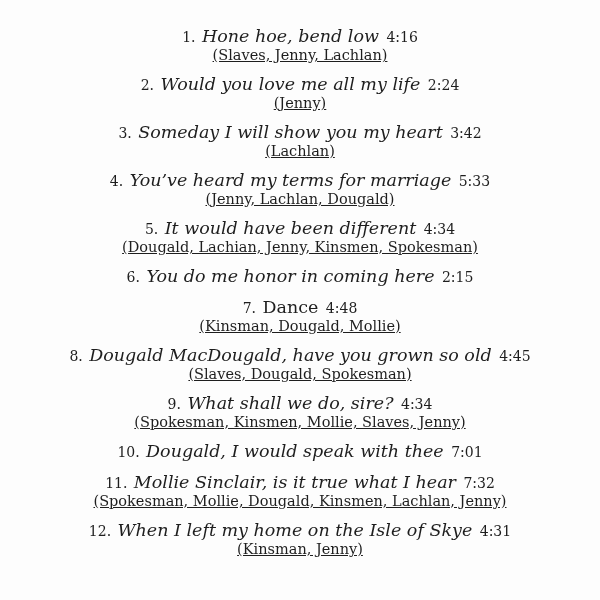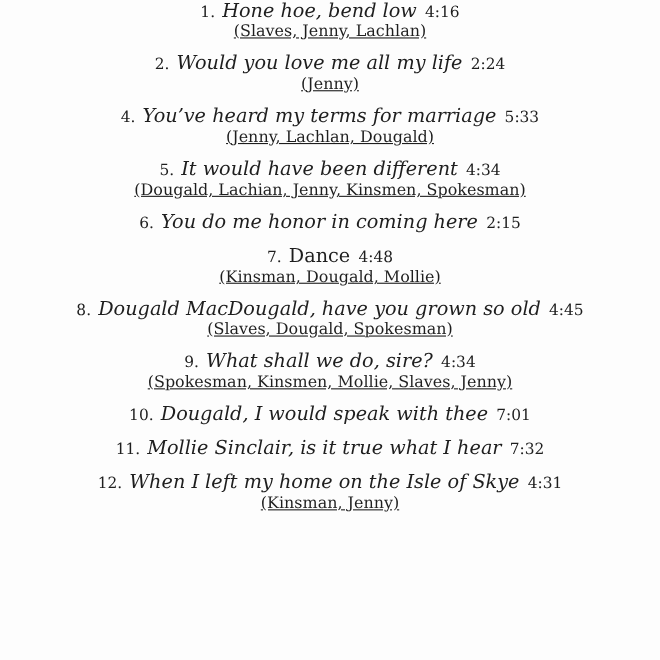--- a/index.html
+++ b/index.html
@@ -11,20 +11,21 @@
     height: 600px;
     overflow: hidden;
     background: #fdfdfd;
     color: #1e1e1e;
     font-family: "DejaVu Serif", "Liberation Serif", serif;
   }
   .page {
     box-sizing: border-box;
     width: 600px;
     height: 600px;
+    padding-top: 26px;
     text-align: center;
   }
   .track {
     margin: 0 auto 10px auto;
     line-height: 1.15;
   }
   .title-line {
     font-size: 14px;
     white-space: nowrap;
     line-height: 20px;
@@ -61,20 +62,26 @@
     <div class="credits">(Slaves, Jenny, Lachlan)</div>
   </div>
 
   <div class="track">
     <div class="title-line">
       <span class="track-num">2. </span><span class="track-title">Would you love me all my life</span><span class="track-time"> 2:24</span>
     </div>
     <div class="credits">(Jenny)</div>
   </div>
 
+  <div class="track">
+    <div class="title-line">
+      <span class="track-num">3. </span><span class="track-title">Someday I will show you my heart</span><span class="track-time"> 3:42</span>
+    </div>
+    <div class="credits">(Lachlan)</div>
+  </div>
 
   <div class="track">
     <div class="title-line">
       <span class="track-num">4. </span><span class="track-title">You’ve heard my terms for marriage</span><span class="track-time"> 5:33</span>
     </div>
     <div class="credits">(Jenny, Lachlan, Dougald)</div>
   </div>
 
   <div class="track">
     <div class="title-line">
@@ -113,20 +120,21 @@
   <div class="track">
     <div class="title-line">
       <span class="track-num">10. </span><span class="track-title">Dougald, I would speak with thee</span><span class="track-time"> 7:01</span>
     </div>
   </div>
 
   <div class="track">
     <div class="title-line">
       <span class="track-num">11. </span><span class="track-title">Mollie Sinclair, is it true what I hear</span><span class="track-time"> 7:32</span>
     </div>
+    <div class="credits">(Spokesman, Mollie, Dougald, Kinsmen, Lachlan, Jenny)</div>
   </div>
 
   <div class="track">
     <div class="title-line">
       <span class="track-num">12. </span><span class="track-title">When I left my home on the Isle of Skye</span><span class="track-time"> 4:31</span>
     </div>
     <div class="credits">(Kinsman, Jenny)</div>
   </div>
 </main>
 

